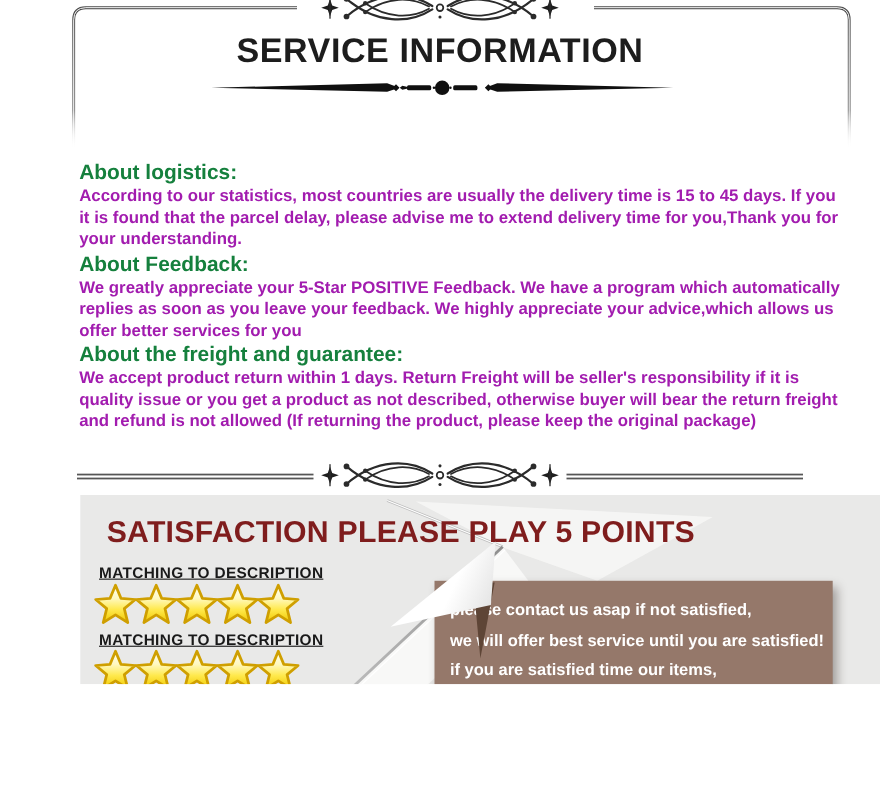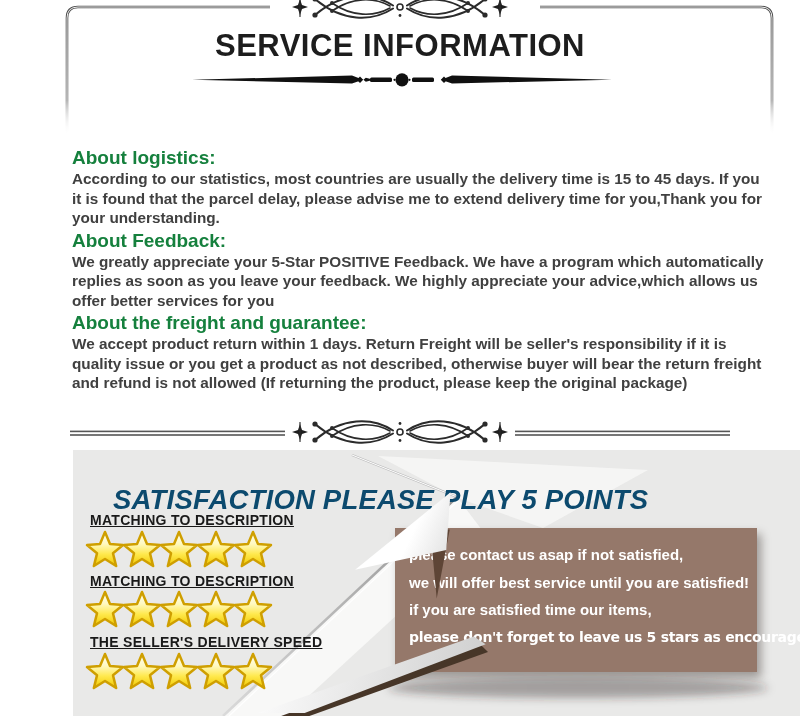--- a/index.html
+++ b/index.html
@@ -1,46 +1,46 @@
 <!DOCTYPE html>
 <html><head>
 <meta charset="utf-8">
 <style>
   html,body{margin:0;padding:0;background:#ffffff;}
   .page{
-    position:relative; width:800px; height:726px; overflow:hidden;
+    position:relative; width:800px; height:622px; overflow:hidden;
     background:#ffffff; font-family:"Liberation Sans", sans-serif;
   }
   
   .frame-svg{position:absolute; left:20px; top:-15px; width:770px; height:190px; pointer-events:none;}
   
   .main-title{
     position:absolute; top:28px; left:0; right:0; text-align:center;
     font-size:31px; font-weight:bold; color:#1d1d1d; letter-spacing:.5px;
   }
   .title-divider{position:absolute; left:192px; top:70px; width:420px; height:20px;}
   
   .info{position:absolute; left:72px; top:146px; width:700px;}
   .section-heading{
     margin:0; font-size:19px; font-weight:bold; color:#15803d; line-height:23px;
   }
   .section-body{
-    margin:0 0 1px 0; font-size:15.3px; font-weight:bold; color:#404040; line-height:19.5px;
+    margin:0 0 1px 0; font-size:15.3px; font-weight:bold; color:#a21caf; line-height:19.5px;
   }
   
   .mid-divider{position:absolute; left:20px; top:410px; width:760px; height:44px;}
   
   .panel{
     position:absolute; left:73px; top:450px; width:727px; height:266px;
     background:#e9e9e8;
   }
   .curl-svg{position:absolute; left:0; top:0; width:727px; height:266px; z-index:1; pointer-events:none;}
   .panel-title{
-    position:absolute; left:24px; top:18px; margin:16px; z-index:3;
-    font-size:27.5px; font-weight:bold; color:#0c4a6e; letter-spacing:.2px;font-style:italic;
+    position:absolute; left:24px; top:18px; margin:0; z-index:3;
+    font-size:27.5px; font-weight:bold; color:#7f1d1d; letter-spacing:.2px;
   }
   .rating-label{
     position:absolute; left:17px; z-index:3;
     font-size:14px; font-weight:bold; color:#191919; letter-spacing:.3px;text-decoration:underline;
   }
   .label-1{top:62px;} .label-2{top:123px;} .label-3{top:184px;}
   .stars-row{position:absolute; left:12px; z-index:3; display:flex;}
   .stars-1{top:79px;} .stars-2{top:139px;} .stars-3{top:201px;}
   .star{width:40px; height:40px; margin-right:-3px;}
   

